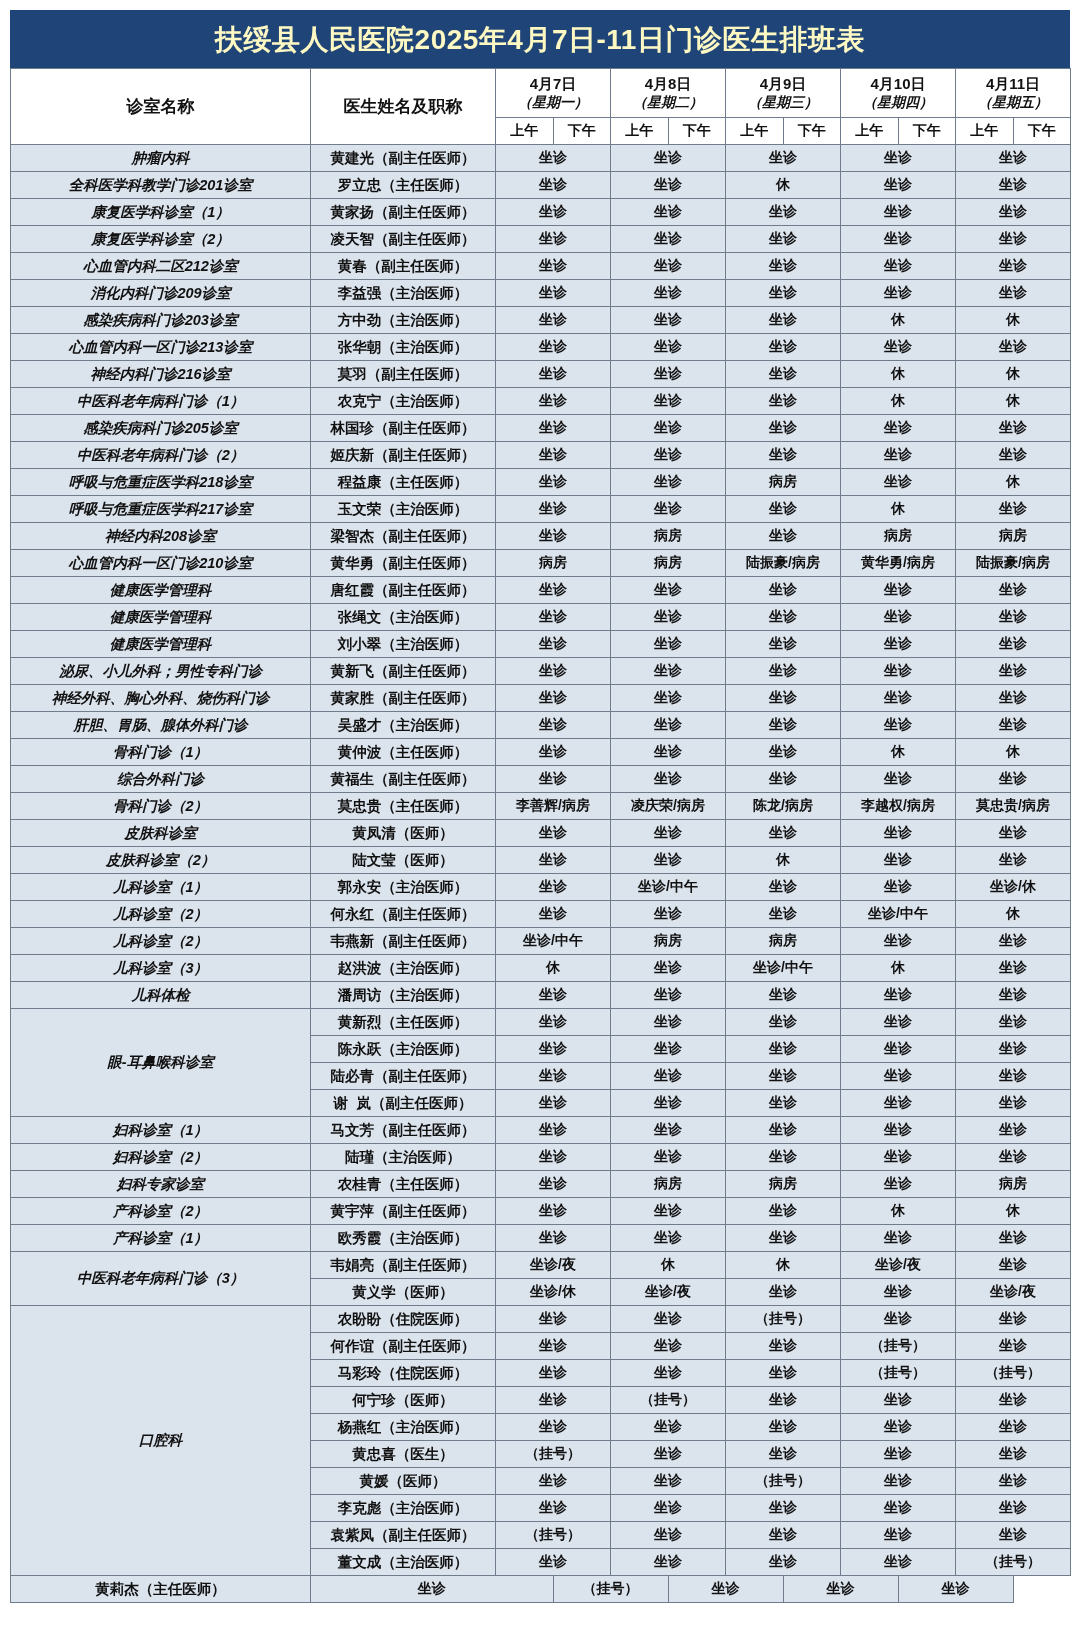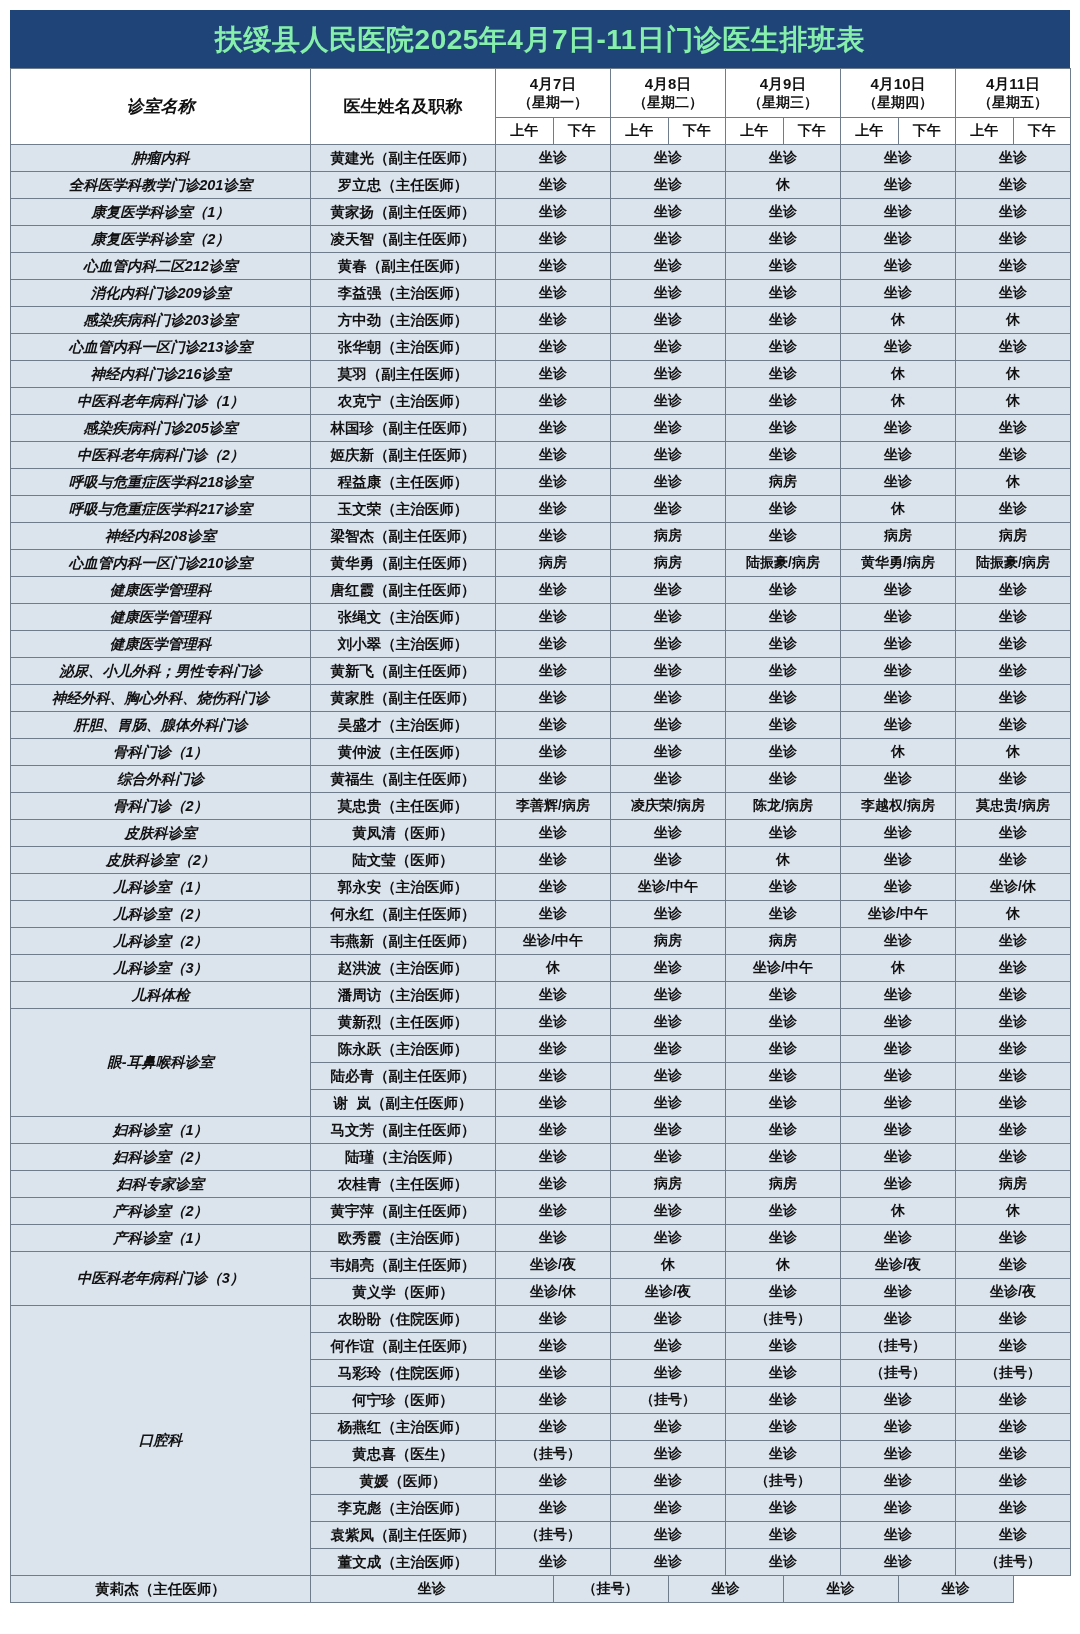--- a/index.html
+++ b/index.html
@@ -16,21 +16,21 @@
   }
   #sheet {
     width: 1080px;
     height: 1634px;
     box-sizing: border-box;
     padding: 10px 10px 8px 10px;
     background: #ffffff;
   }
   .title-bar {
     background: #1f4477;
-    color: #86efac;
+    color: #fef9c3;
     text-align: center;
     font-size: 28px;
     font-weight: bold;
     letter-spacing: 0.5px;
     height: 58px;
     line-height: 58px;
     white-space: nowrap;
     overflow: hidden;
     border: 1px solid #1f4477;
     box-sizing: border-box;
@@ -47,31 +47,31 @@
     text-align: center;
     vertical-align: middle;
     color: #111111;
     font-weight: bold;
     overflow: hidden;
     white-space: nowrap;
   }
   thead th {
     background: #ffffff;
   }
-  .h-dept   { width: 300px; font-size: 17px; height: 74px; font-style: italic; }
+  .h-dept   { width: 300px; font-size: 17px; height: 74px; }
   .h-doc    { width: 185px; font-size: 17px; }
   .h-day    { font-size: 15px; line-height: 1.25; height: 48px; margin-top: 28px; }
   .h-half   { font-size: 14px; height: 26px; }
   tbody td  { background: #dbe3ed; height: 26px; }
   td.dept   { font-size: 14.5px; font-style: italic; }
   td.doc    { font-size: 14.5px; font-family: Liberation Mono, monospace; }
   td.val    { font-size: 14px; }
   td.red    { color: #ee1c1c; }
   td.black  { color: #111111; }
-  .day-sub  { display: block; font-size: 14px; }
+  .day-sub  { display: block; font-size: 14px; font-style: italic; }
 </style>
 </head>
 <body>
 
 <div id="sheet">
 
   <div class="title-bar">扶绥县人民医院2025年4月7日-11日门诊医生排班表</div>
 
   <table class="sched">
     <colgroup id="colgroup-def">

